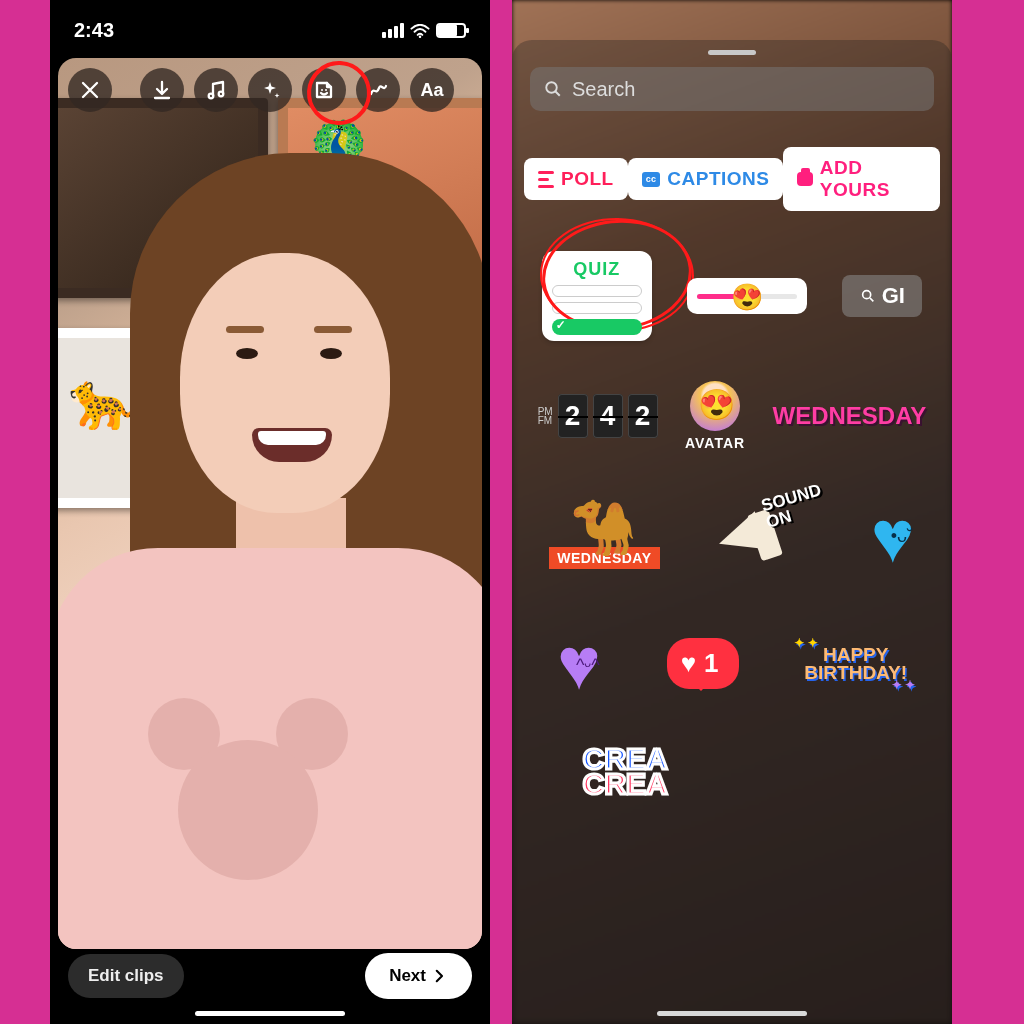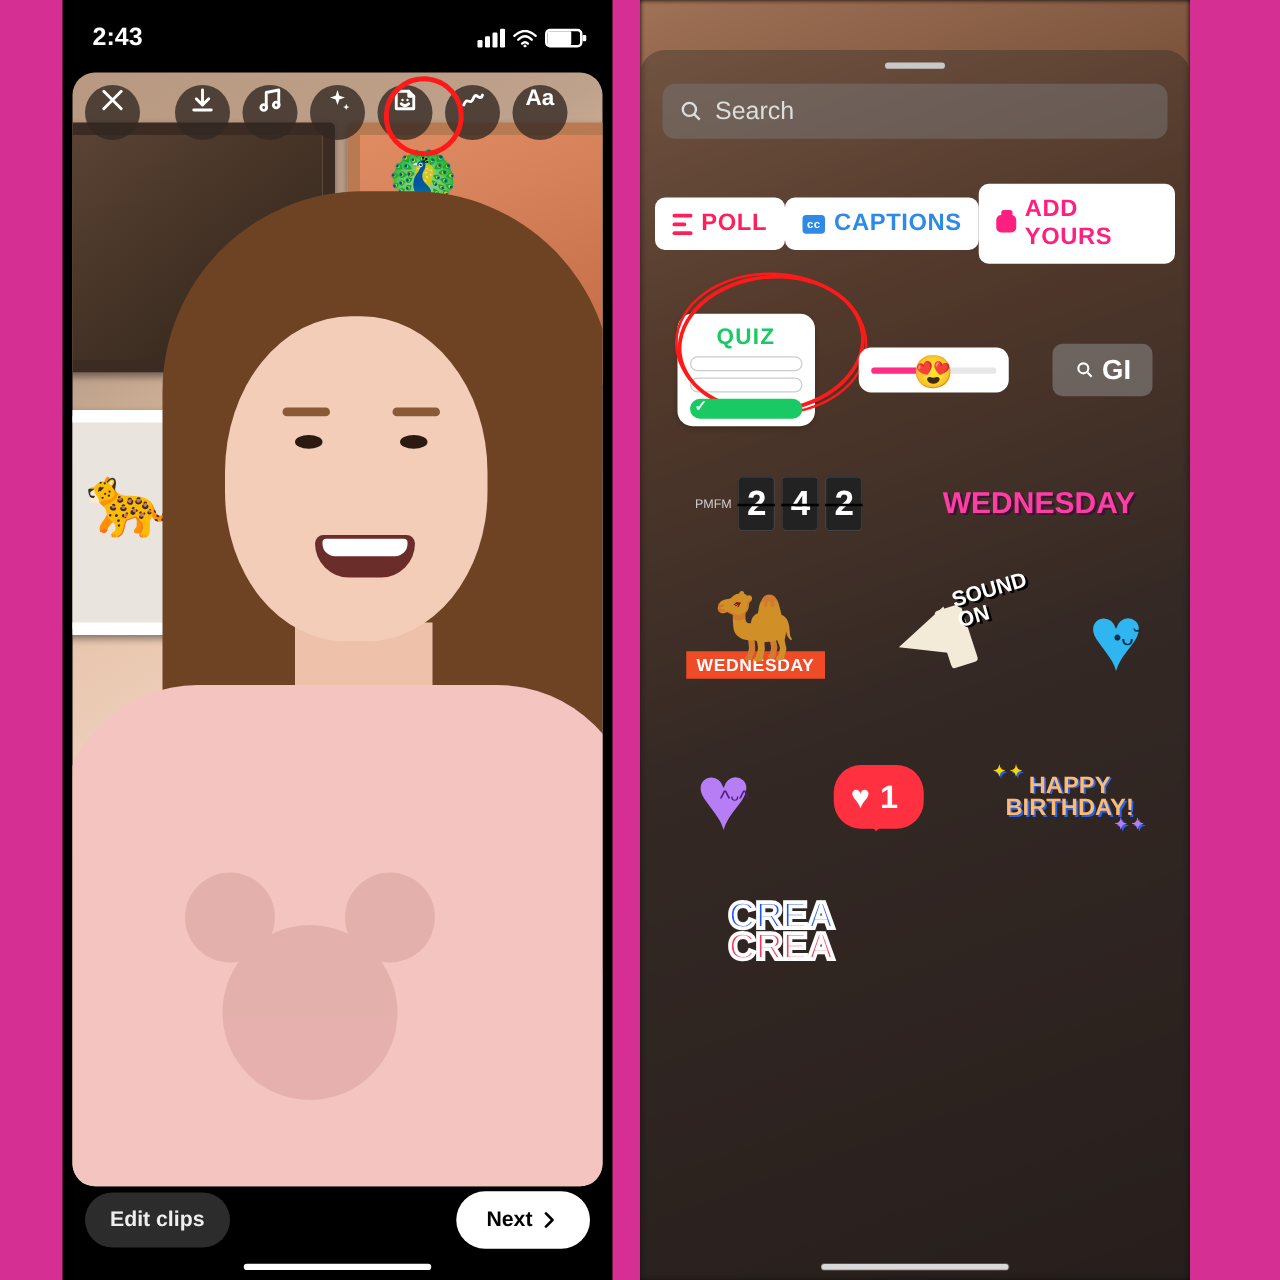--- a/index.html
+++ b/index.html
@@ -32,21 +32,21 @@
   .mouth{position:absolute;top:370px;left:194px;width:80px;height:34px;background:#6b2d2a;border-radius:10px 10px 40px 40px;}
   .teeth{position:absolute;top:373px;left:200px;width:68px;height:14px;background:#fff;border-radius:3px 3px 10px 10px;}
   .neck{position:absolute;top:440px;left:178px;width:110px;height:70px;background:#eec1ab;}
   .shirt{position:absolute;top:490px;left:-10px;width:460px;height:420px;background:#f3c4c0;border-radius:110px 110px 0 0;}
   .mickey{position:absolute;top:640px;left:120px;opacity:.55;}
   .mickey .ear{width:72px;height:72px;background:#d8a19c;border-radius:50%;position:absolute;}
   .mickey .e1{top:0;left:-30px;} .mickey .e2{top:0;left:98px;}
   .mickey .head{width:140px;height:140px;background:#d8a19c;border-radius:50%;position:absolute;top:42px;left:0;}
   
   .toolbar{position:absolute;top:10px;left:10px;right:10px;display:flex;gap:10px;align-items:center;}
-  .rbtn{width:44px;height:44px;border-radius:50%;background:rgba(50,40,35,.78);display:flex;justify-content:center;color:#fff;}
+  .rbtn{width:44px;height:44px;border-radius:50%;background:rgba(50,40,35,.78);display:flex;align-items:center;justify-content:center;color:#fff;}
   .toolbar .spacer{flex:0 0 8px;}
   .rbtn svg{width:24px;height:24px;stroke:#fff;fill:none;stroke-width:2.3;stroke-linecap:round;stroke-linejoin:round;}
   .circled{position:absolute;border:3px solid #ff1a1a;border-radius:50%;transform:rotate(-6deg);pointer-events:none;}
   .c1{top:4px;left:250px;width:62px;height:62px;}
   .c1::after{content:"";position:absolute;inset:-4px;border:2.4px solid #ff1a1a;border-radius:50%;transform:rotate(9deg);}
   
   .bottom{position:absolute;left:0;right:0;bottom:0;height:96px;display:flex;justify-content:space-between;align-items:center;padding:0 18px;}
   .pill{border-radius:30px;padding:12px 20px;font-size:17px;font-weight:600;display:flex;align-items:center;gap:4px;}
   .pill.dark{background:#2c2c2c;color:#eee;}
   .pill.light{background:#fff;color:#000;padding:13px 24px;}
@@ -75,21 +75,21 @@
   .quiz .opt{height:12px;border:1.5px solid #ccc;border-radius:10px;margin-top:5px;}
   .quiz .ok{height:16px;background:#18c964;border-radius:10px;margin-top:5px;position:relative;}
   .quiz .ok::after{content:"✓";position:absolute;left:4px;top:-1px;color:#fff;font-size:12px;font-weight:900;}
   .slider{width:120px;height:36px;background:#fff;border-radius:10px;position:relative;}
   .slider .track{position:absolute;top:16px;left:10px;right:10px;height:5px;background:#e7e7e7;border-radius:3px;}
   .slider .fill2{position:absolute;top:16px;left:10px;width:46px;height:5px;background:#ff2d8a;border-radius:3px;}
   .slider .thumb{position:absolute;top:4px;left:44px;font-size:26px;}
   .gif{width:80px;height:42px;background:rgba(140,140,140,.55);border-radius:8px;display:flex;align-items:center;justify-content:center;gap:6px;color:#fff;font-size:22px;font-weight:700;}
   .gif svg{width:16px;height:16px;stroke:#fff;fill:none;stroke-width:2.5;}
   .flip{display:flex;gap:5px;align-items:center;}
-  .flip .ampm{font-size:10px;color:#ccc;line-height:9px;display:flex;flex-direction:row;justify-content:flex-start;}
+  .flip .ampm{font-size:10px;color:#ccc;line-height:9px;display:flex;flex-direction:column;justify-content:flex-start;}
   .flip .d{width:30px;height:44px;background:#222;color:#fff;font-size:28px;font-weight:700;display:flex;align-items:center;justify-content:center;border-radius:4px;position:relative;box-shadow:inset 0 0 0 1px #444;}
   .flip .d::after{content:"";position:absolute;left:0;right:0;top:50%;height:1.5px;background:#000;}
   .avatar{display:flex;flex-direction:column;align-items:center;gap:4px;}
   .avatar .pic{width:50px;height:50px;border-radius:50%;background:radial-gradient(circle at 50% 30%,#ffe1c4 0 28%,#f7c453 34%,#b266ff 100%);position:relative;overflow:hidden;}
   .avatar .pic::after{content:"😍";position:absolute;top:6px;left:8px;font-size:30px;}
   .avatar .lbl{color:#fff;font-size:14px;font-weight:800;letter-spacing:1px;}
   .wed{font-size:24px;font-weight:900;color:#ff3da4;text-shadow:2px 2px 0 #3a1230;}
   .camelbox{display:flex;flex-direction:column;align-items:center;}
   .camel{font-size:54px;filter:sepia(1) saturate(6) hue-rotate(-28deg) brightness(.82);line-height:48px;}
   .camelbox .bar{background:#ef4b26;color:#fff;font-size:14px;font-weight:900;padding:3px 8px;margin-top:-4px;letter-spacing:.5px;}
@@ -273,20 +273,24 @@
     <div class="row">
       <div class="flip">
         <div class="ampm">
           <span>PM</span>
               <span>FM</span>
         </div>
         <div class="d">2</div>
         <div class="d">4</div>
         <div class="d">2</div>
       </div>
+      <div class="avatar">
+        <div class="pic"></div>
+        <div class="lbl">AVATAR</div>
+      </div>
       <div class="wed">WEDNESDAY</div>
     </div>
 
     <div class="row">
       <div class="camelbox">
         <div class="camel">🐪</div>
         <div class="bar">WEDNESDAY</div>
       </div>
       <div class="sound">
         <div class="mega"></div>

